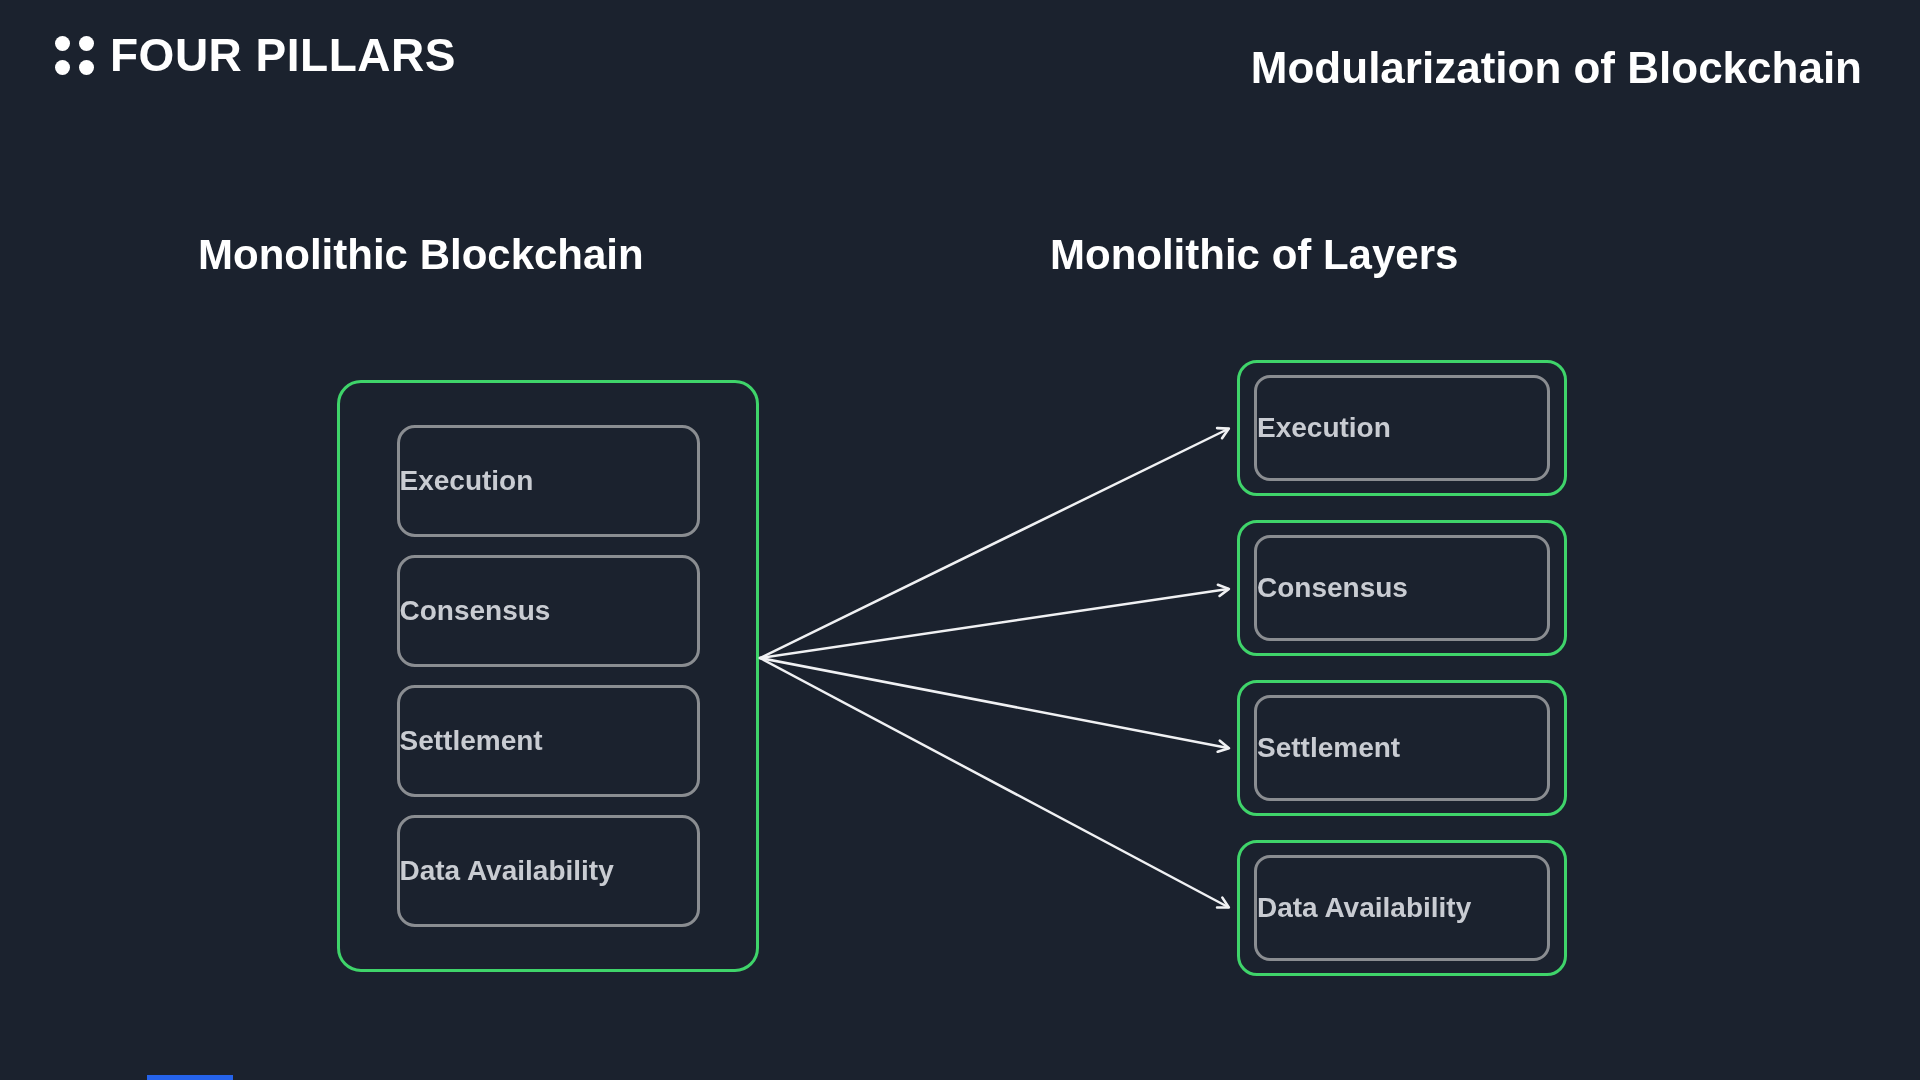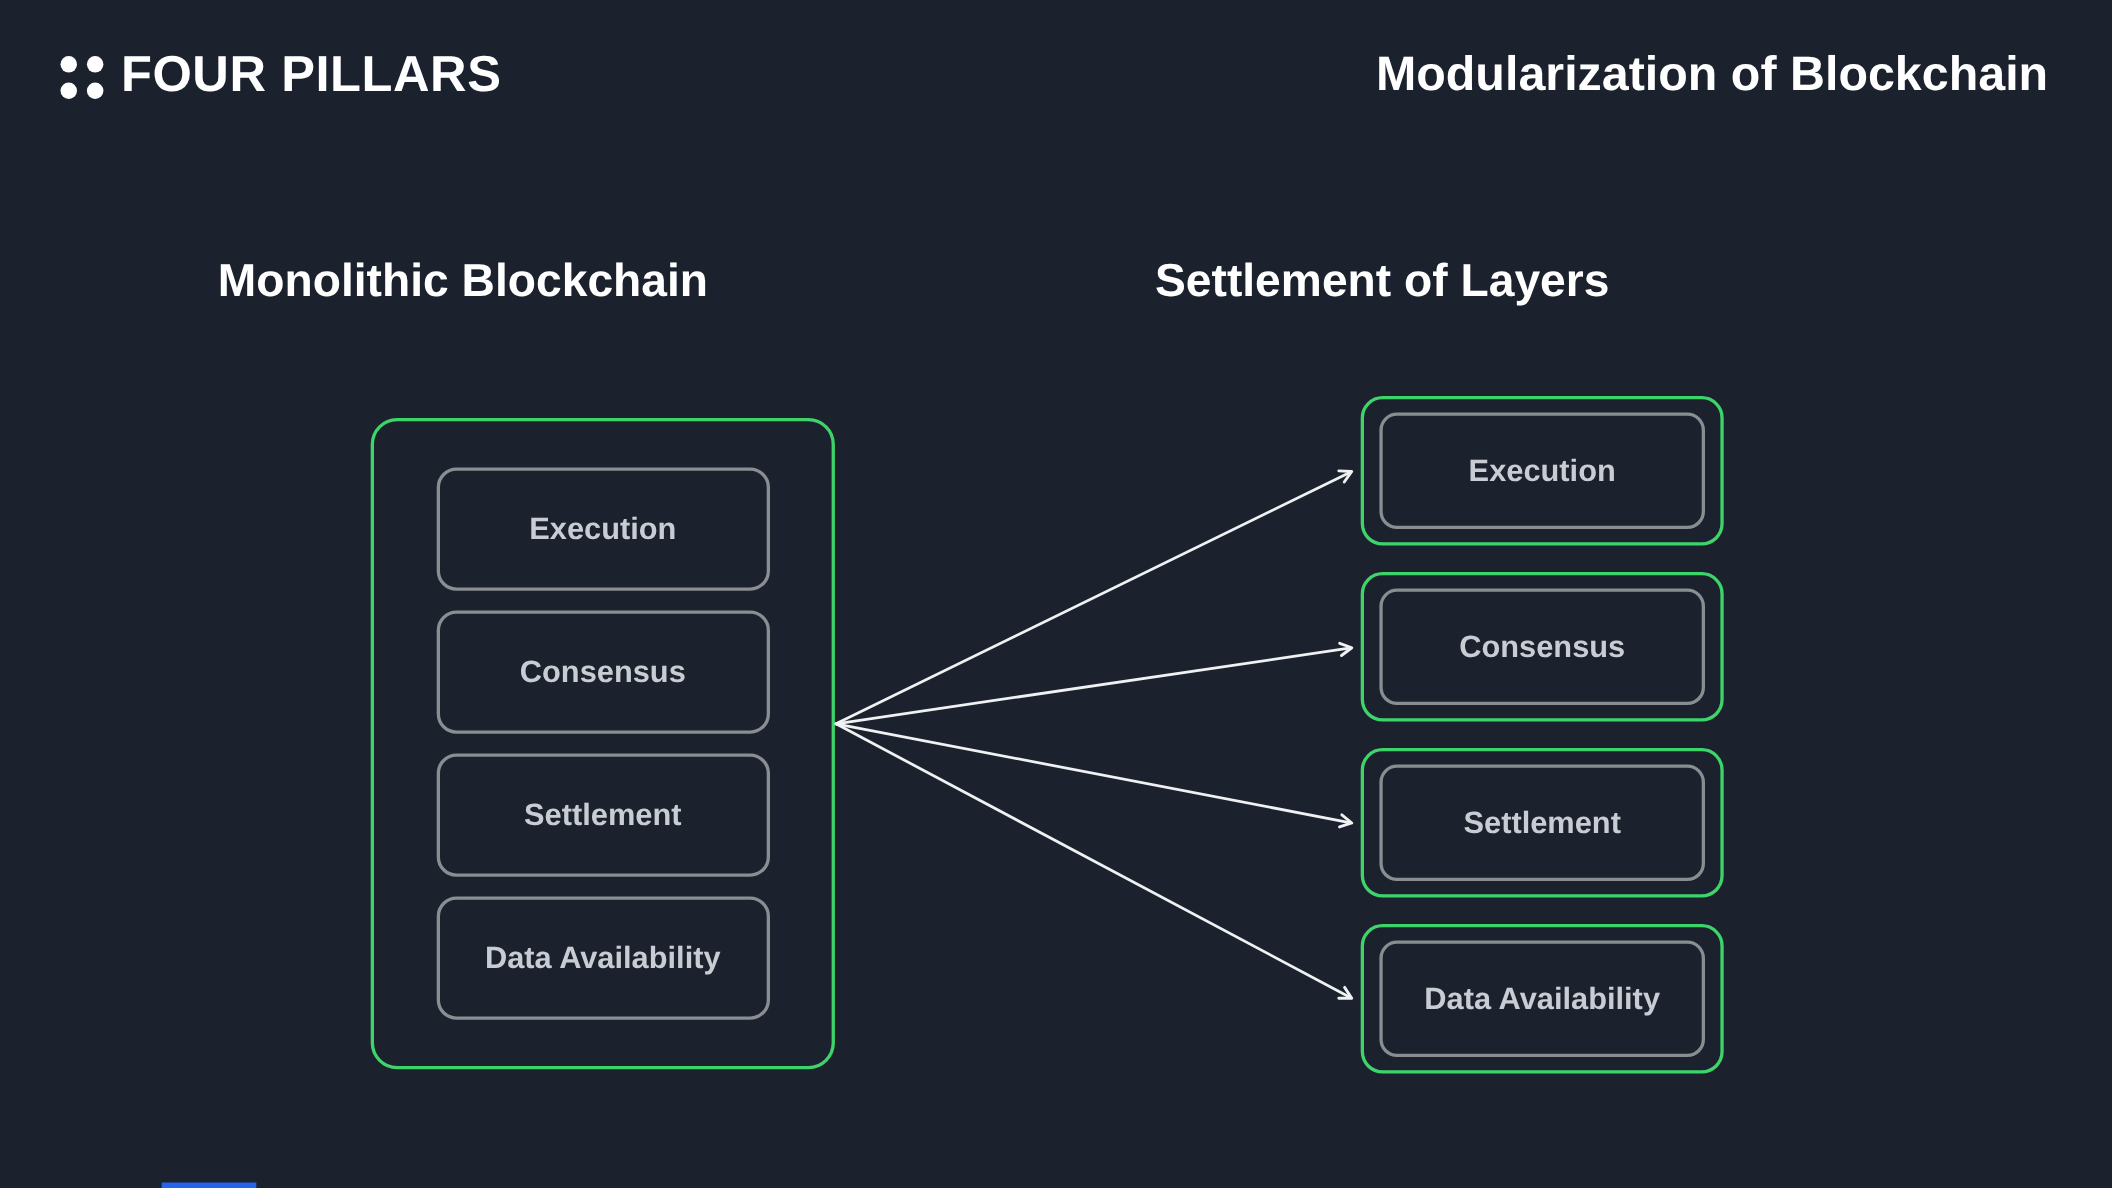--- a/index.html
+++ b/index.html
@@ -16,23 +16,23 @@
     position: absolute;
     inset: 0;
     width: 1920px;
     height: 1080px;
   }
 
   
   .logo {
     position: absolute;
     left: 55px;
-    top: 44px;
-    display: flex;
-    align-items: flex-end;
+    top: 32px;
+    display: flex;
+    align-items: center;
     gap: 16px;
   }
   .logo-dots {
     display: grid;
     grid-template-columns: 15px 15px;
     grid-template-rows: 15px 15px;
     gap: 9px 9px;
   }
   .logo-dots i {
     width: 15px;
@@ -89,21 +89,20 @@
     padding: 42px 0;
   }
   .layer-box {
     width: 303px;
     height: 112px;
     border: 3px solid #8a8d91;
     border-radius: 18px;
     box-sizing: border-box;
     display: flex;
     align-items: center;
-    justify-content: center;
   }
   .layer-label {
     color: #c9ccd2;
     font-size: 28px;
     font-weight: bold;
     line-height: 1;
   }
 
   
   .modular-box {
@@ -155,21 +154,21 @@
       <i></i>
         <i></i>
         <i></i>
         <i></i>
     </span>
     <span class="logo-text">FOUR PILLARS</span>
   </div>
   <div class="deck-title">Modularization of Blockchain</div>
 
   <div class="col-heading left">Monolithic Blockchain</div>
-  <div class="col-heading right">Settlement of Layers</div>
+  <div class="col-heading right">Monolithic of Layers</div>
 
   <div class="mono-container">
     <div class="layer-box">
       <span class="layer-label">Execution</span>
     </div>
     <div class="layer-box">
       <span class="layer-label">Consensus</span>
     </div>
     <div class="layer-box">
       <span class="layer-label">Settlement</span>

